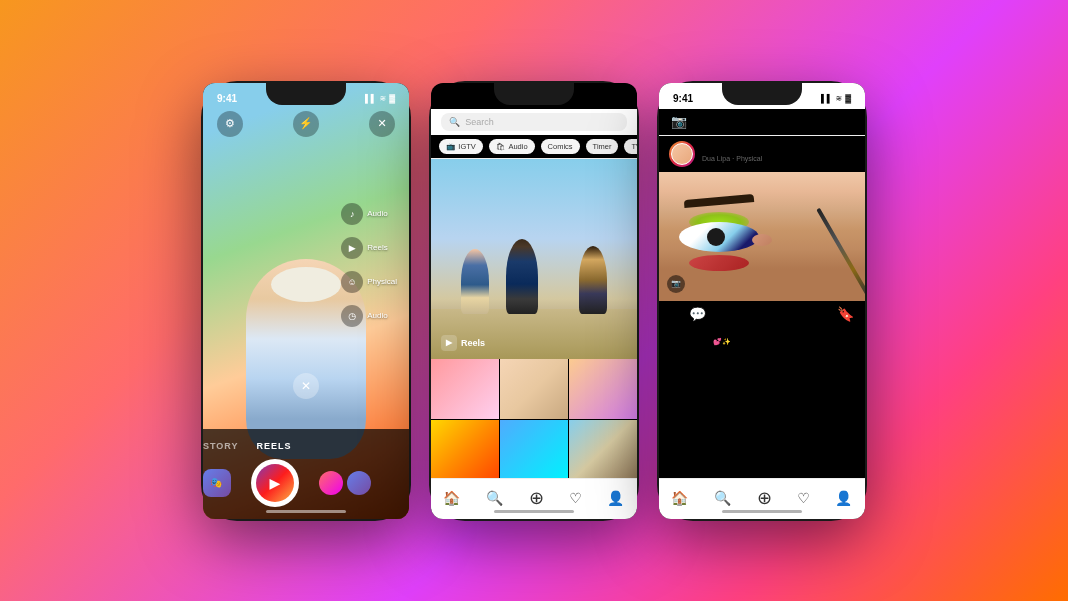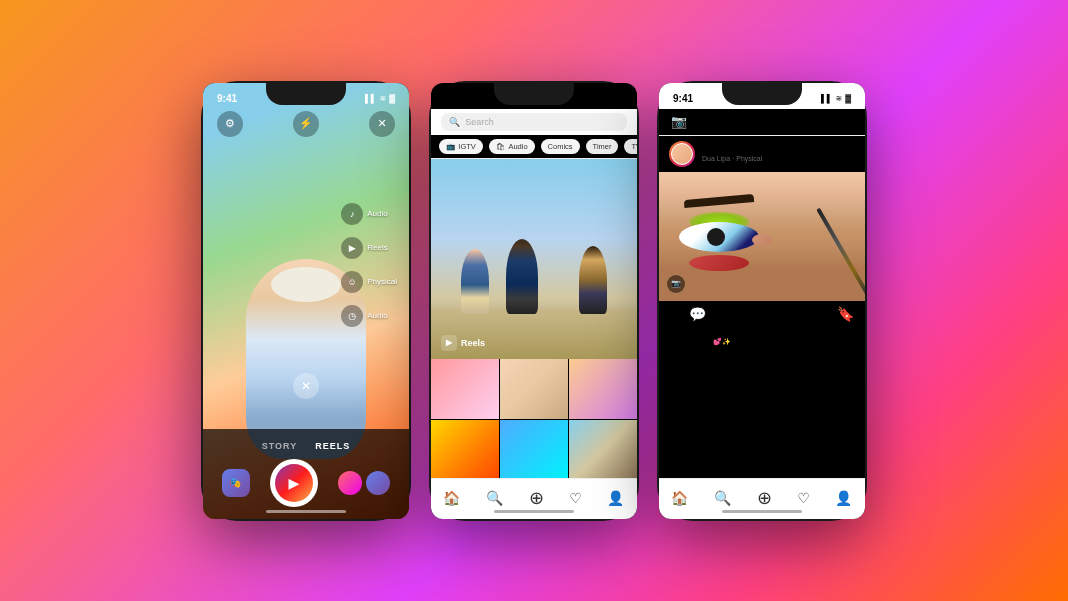--- a/index.html
+++ b/index.html
@@ -175,21 +175,20 @@
     }
     
     .cam-bottom {
       position: absolute;
       bottom: 0;
       left: 0; right: 0;
       height: 90px;
       background: rgba(0,0,0,0.7);
       display: flex;
       flex-direction: column;
-      align-items: center;
       justify-content: center;
       z-index: 5;
     }
     .cam-mode-row {
       display: flex;
       gap: 18px;
       margin-bottom: 8px;
     }
     .cam-mode-text {
       color: rgba(255,255,255,0.6);

